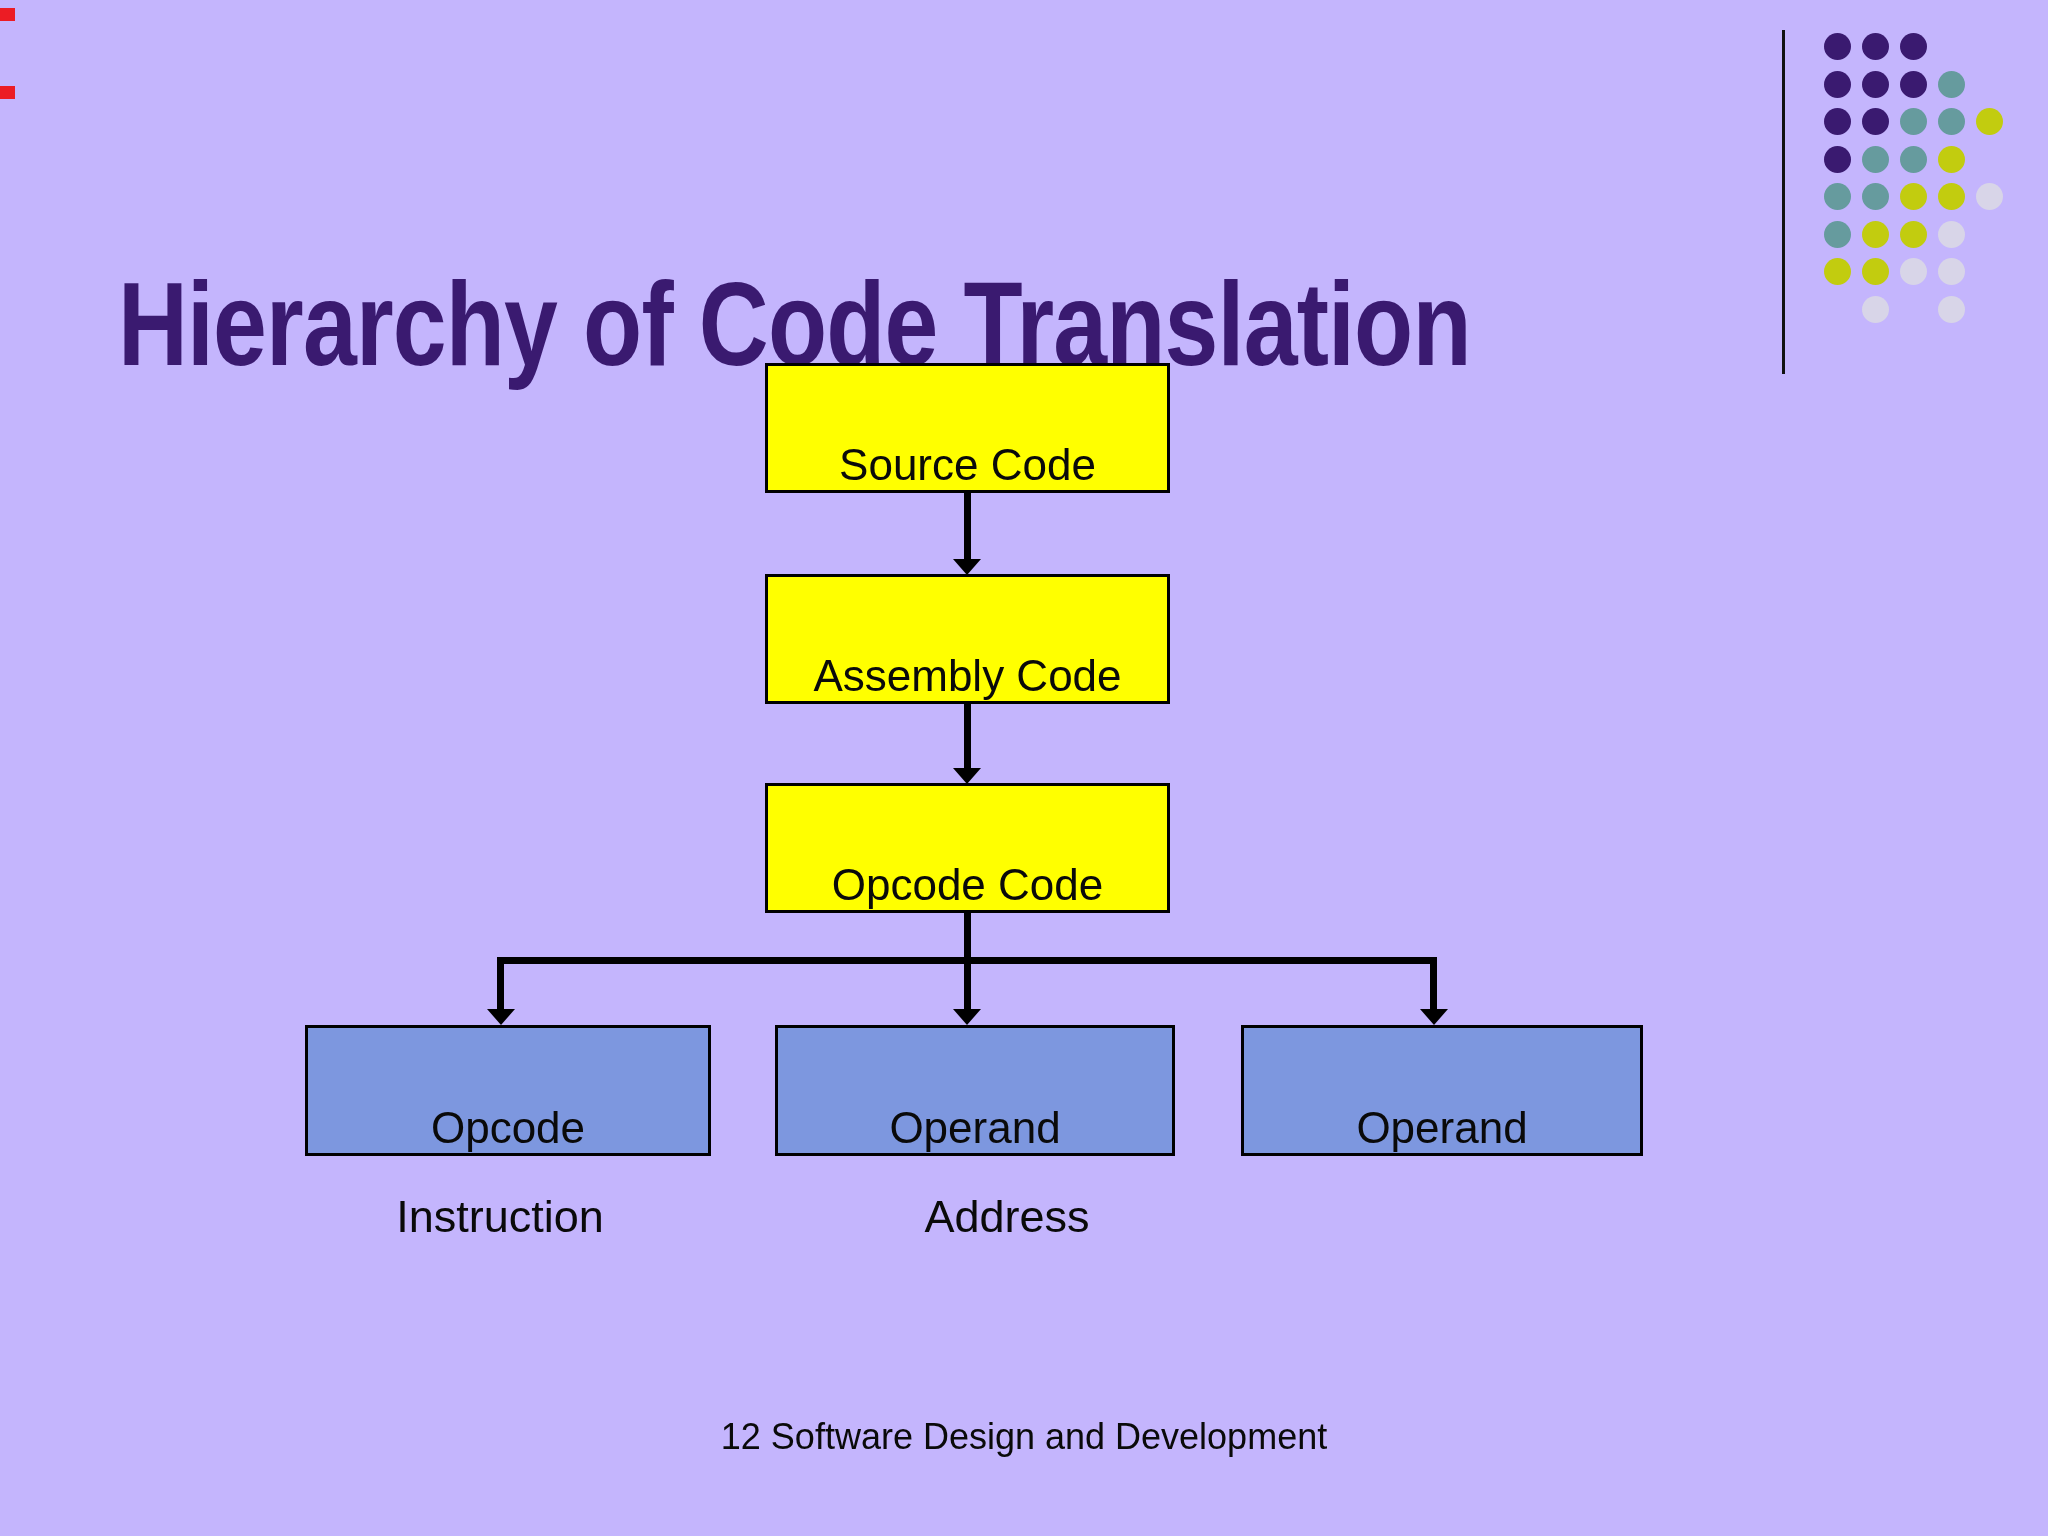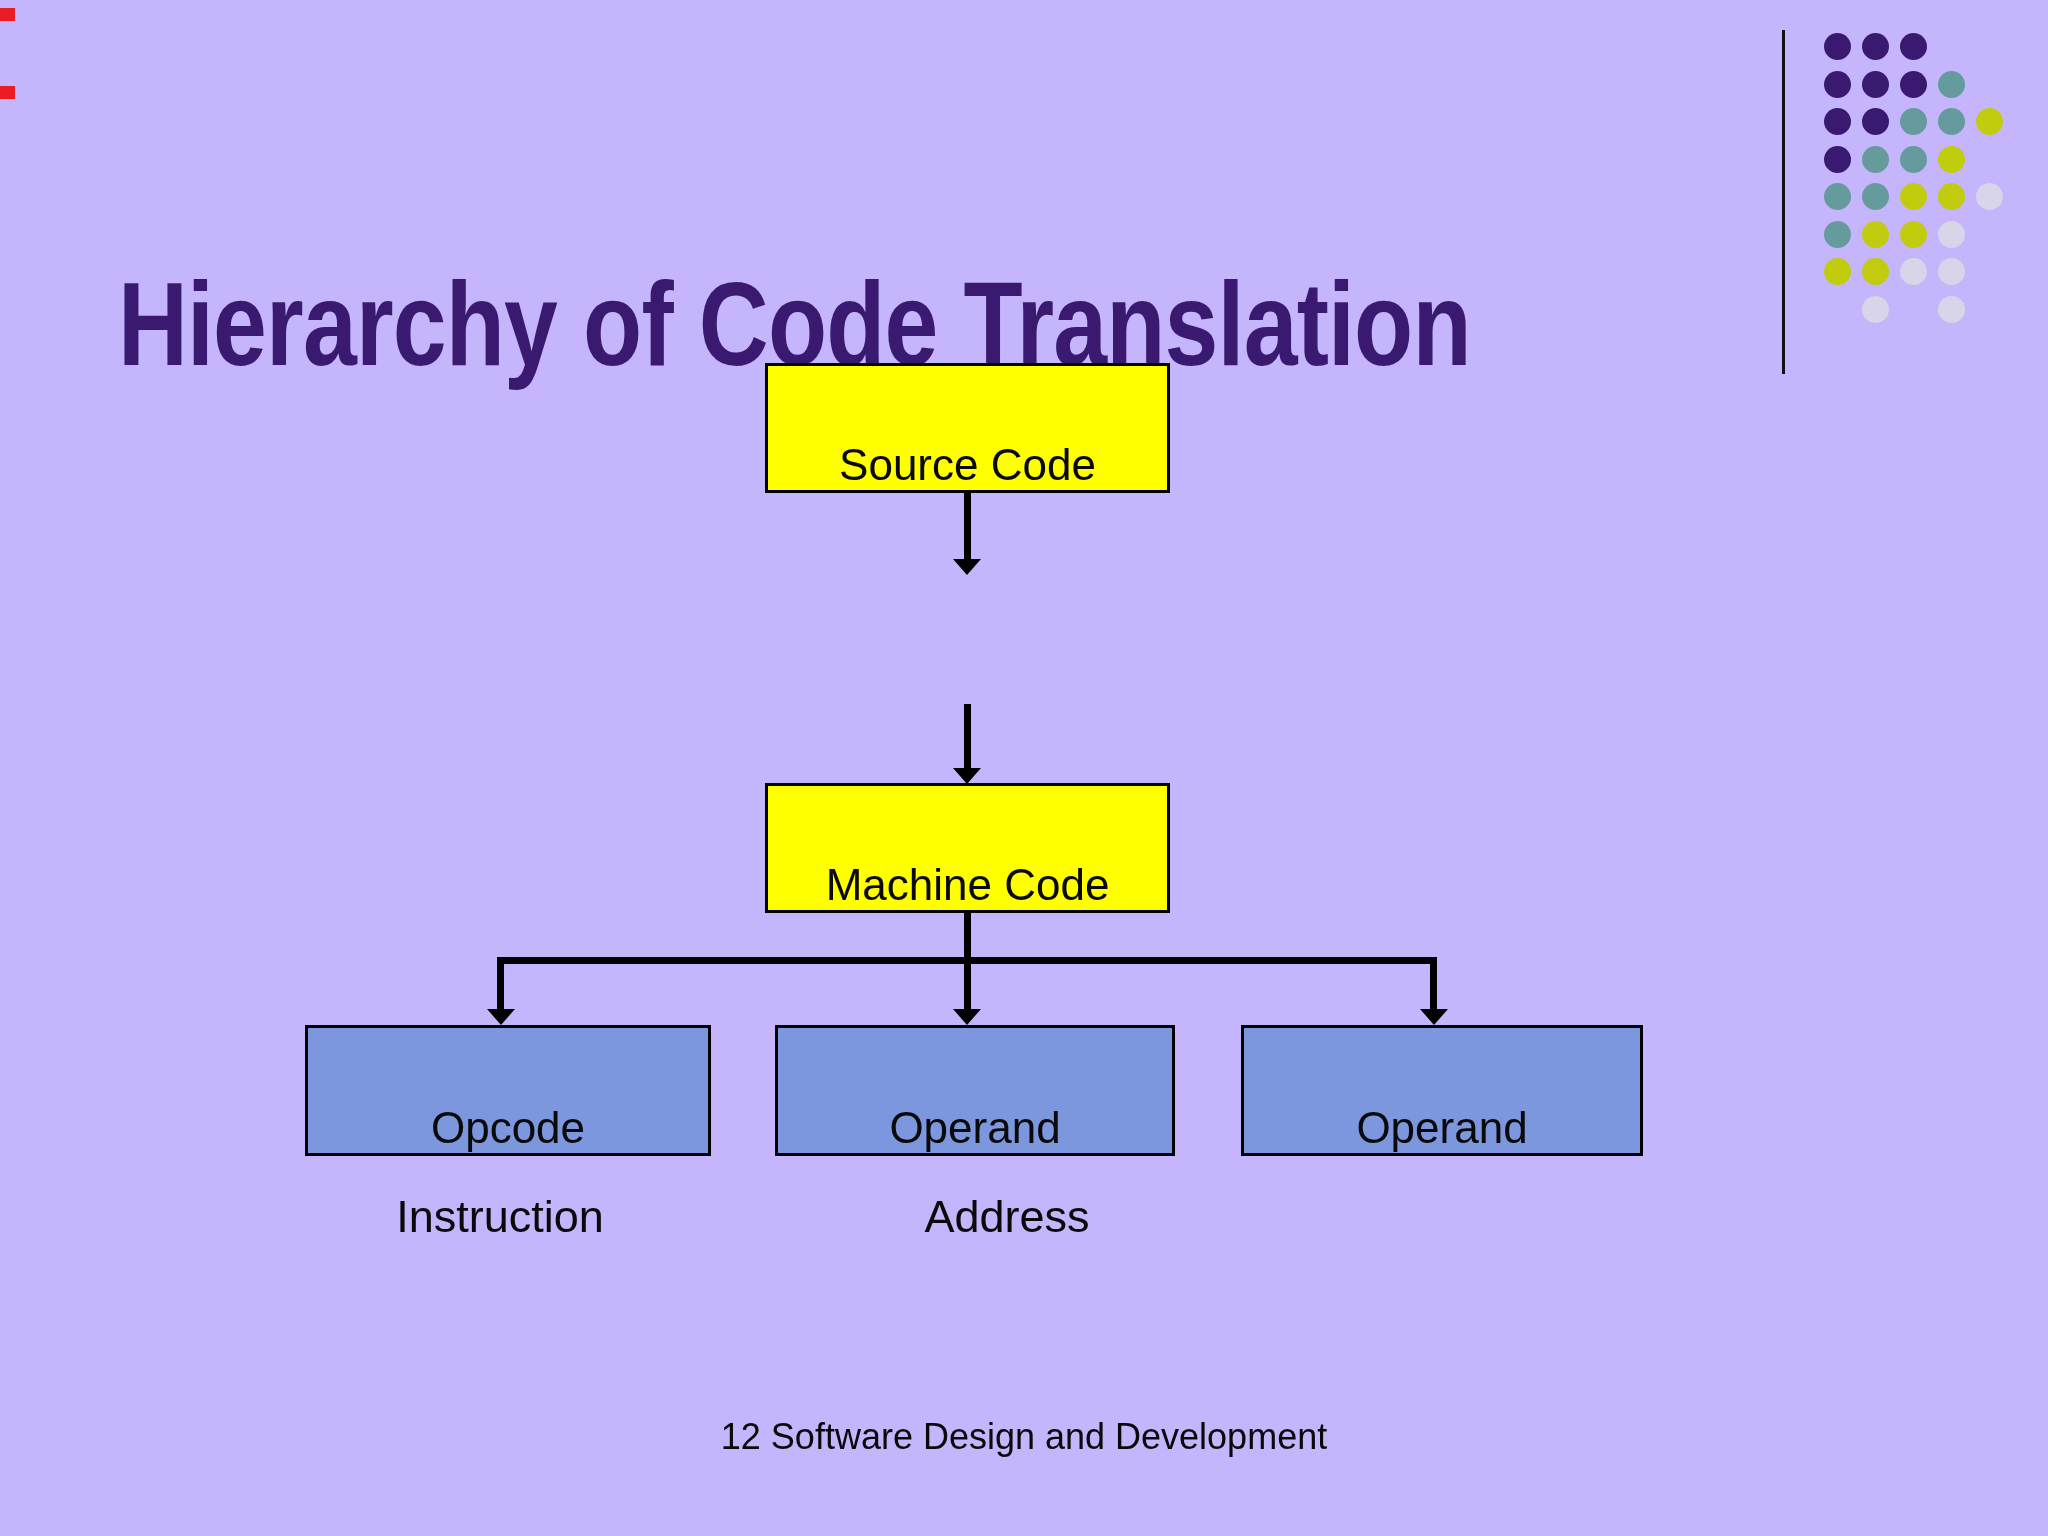--- a/index.html
+++ b/index.html
@@ -97,22 +97,25 @@
       <div class="dot" style="left: 1862px; top: 258px; background: rgb(194, 204, 15);"></div>
       <div class="dot" style="left: 1900px; top: 258px; background: rgb(216, 213, 232);"></div>
       <div class="dot" style="left: 1938px; top: 258px; background: rgb(216, 213, 232);"></div>
       <div class="dot" style="left: 1862px; top: 295.5px; background: rgb(216, 213, 232);"></div>
       <div class="dot" style="left: 1938px; top: 295.5px; background: rgb(216, 213, 232);"></div>
     </div>
 
   <div class="box chain-box" style="top:363px">
     <span>Source Code</span>
   </div>
+  <div class="box chain-box" style="top:574px">
+    <span>Assembly Code</span>
+  </div>
   <div class="box chain-box" style="top:783px">
-    <span>Machine Code</span>
+    <span>Opcode Code</span>
   </div>
 
   <div class="vline" style="left:964px;top:493px;height:67px"></div>
   <div class="arrowhead" style="left:953px;top:559px"></div>
 
   <div class="vline" style="left:964px;top:704px;height:66px"></div>
   <div class="arrowhead" style="left:953px;top:768px"></div>
 
   <div class="vline" style="left:964px;top:913px;height:98px"></div>
   <div class="arrowhead" style="left:953px;top:1009px"></div>

